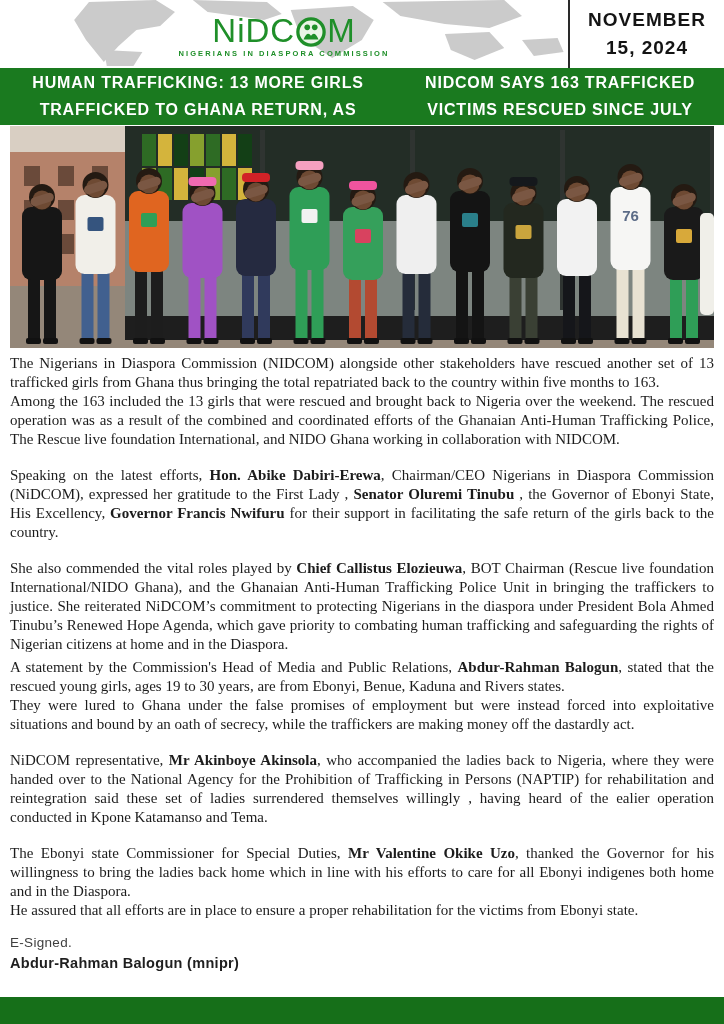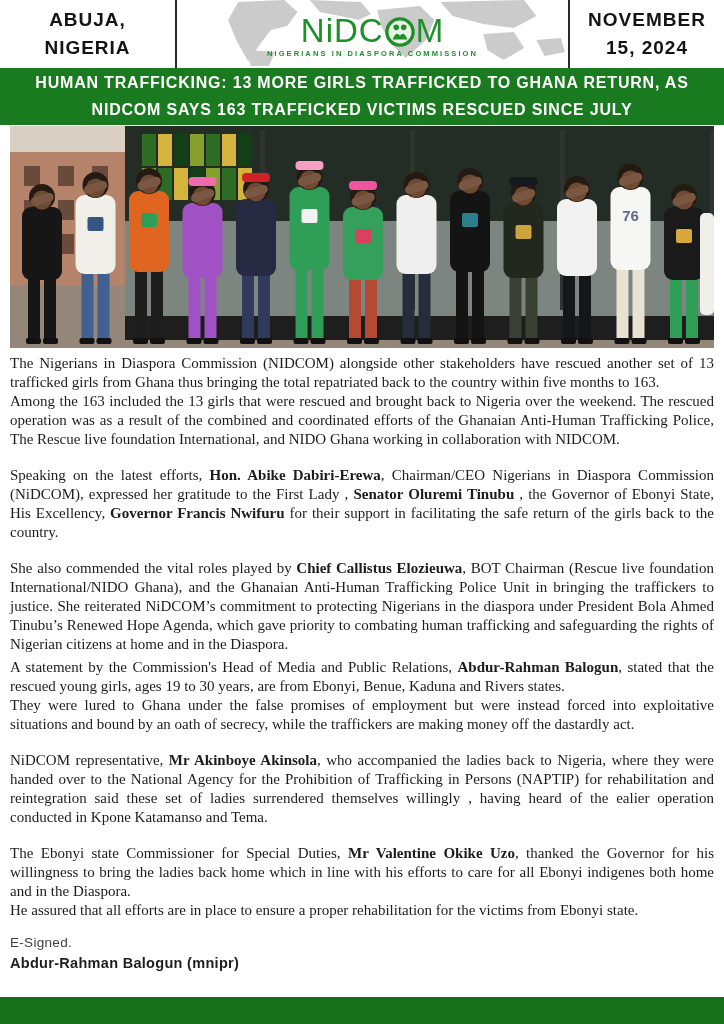--- a/index.html
+++ b/index.html
@@ -16,21 +16,21 @@
   .loc, .date { font-weight:bold; font-size:19px; letter-spacing:1px; color:#141414; line-height:1.45; text-align:center; }
 
   .map-svg { position:absolute; left:0; top:0; width:100%; height:100%; }
   .logo-wrap { position:relative; text-align:center; padding-top:4px; }
   .logo-word { font-size:33px; font-weight:normal; color:#1f8f29; letter-spacing:1px; line-height:1;
                display:inline-flex; align-items:center; }
   .logo-word .globe { display:inline-block; width:30px; height:30px; margin:0 1px; position:relative; top:1px; }
   .logo-tag { font-size:7.5px; font-weight:bold; color:#1f8f29; letter-spacing:2.1px; margin-top:2px; }
 
   
-  .banner { height:57px; width:100%; background:#1a7a1f; color:#fff; display:flex; flex-direction:column;
+  .banner { height:57px; width:100%; background:#1a7a1f; color:#fff; display:flex; flex-direction:row;
             align-items:center; justify-content:center; text-align:center;
             font-weight:bold; font-size:16px; letter-spacing:0.8px; line-height:1.65; }
 
   
   .photo { width:704px; height:222px; margin:1px 10px 0 10px; background:#84cc16; overflow:hidden; }
   .photo svg { display:block; }
 
   
   .article { padding:6px 10px 0 10px; font-family:"Liberation Serif", serif; font-size:15px;
              line-height:19px; color:#1c1c1c; text-align:justify; }
@@ -45,24 +45,20 @@
   .sig .esign { margin-bottom:2px; }
   .sig .name { font-weight:bold; color:#1f1f1f; font-size:14.5px; }
   .bottombar { position:absolute; left:0; bottom:0; width:100%; height:27px; background:#166f19; }
 </style>
 </head>
 <body>
 
 <div class="page">
 
   <header class="hdr">
-    <div class="cell left">
-      <div class="loc">ABUJA,</div>
-      <div class="loc">NIGERIA</div>
-    </div>
     <div class="cell center">
       <svg class="map-svg" viewBox="0 0 383 68" preserveAspectRatio="none">
         <g fill="#c2c2c2" opacity="0.85">
           <path d="M60 2 L105 0 L118 12 L108 26 L92 30 L80 46 L70 62 L58 40 L50 20 Z"></path>
           <path d="M130 0 L180 2 L190 14 L178 20 L160 16 L140 12 Z"></path>
           <path d="M196 10 L238 6 L252 20 L244 40 L224 58 L210 44 L200 26 Z"></path>
           <path d="M258 2 L340 0 L352 16 L330 28 L300 24 L270 16 Z"></path>
           <path d="M300 34 L330 32 L340 48 L320 60 L304 50 Z"></path>
           <path d="M352 40 L376 38 L380 52 L360 56 Z"></path>
           <path d="M70 50 L96 52 L90 66 L72 66 Z"></path>

